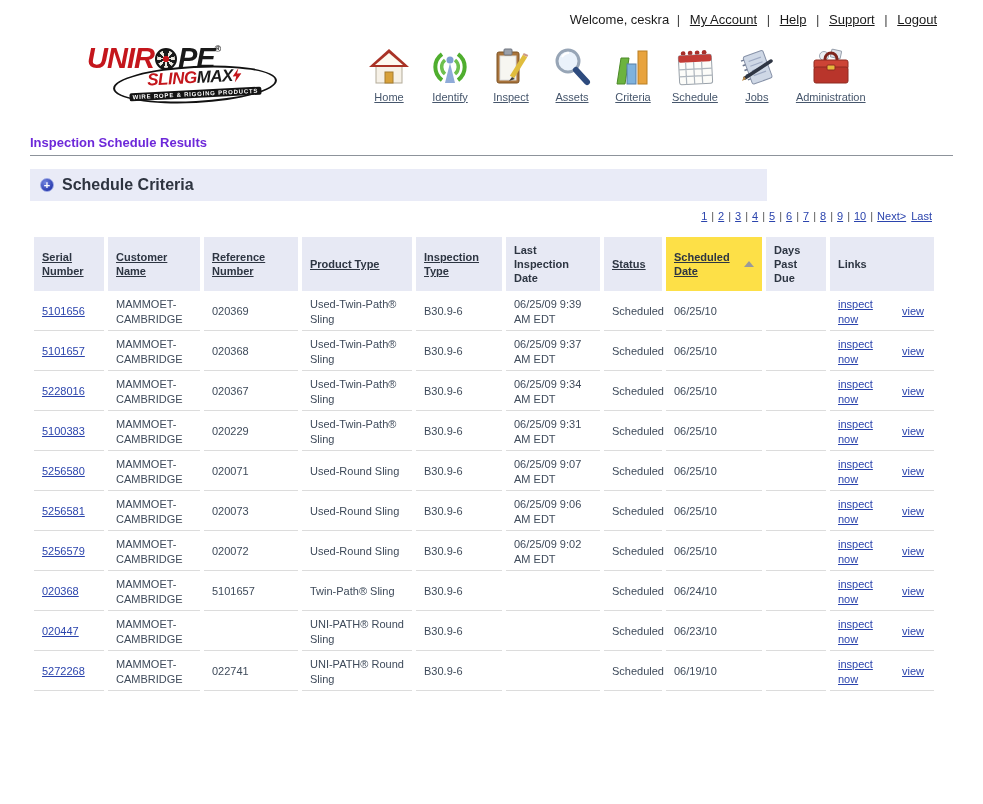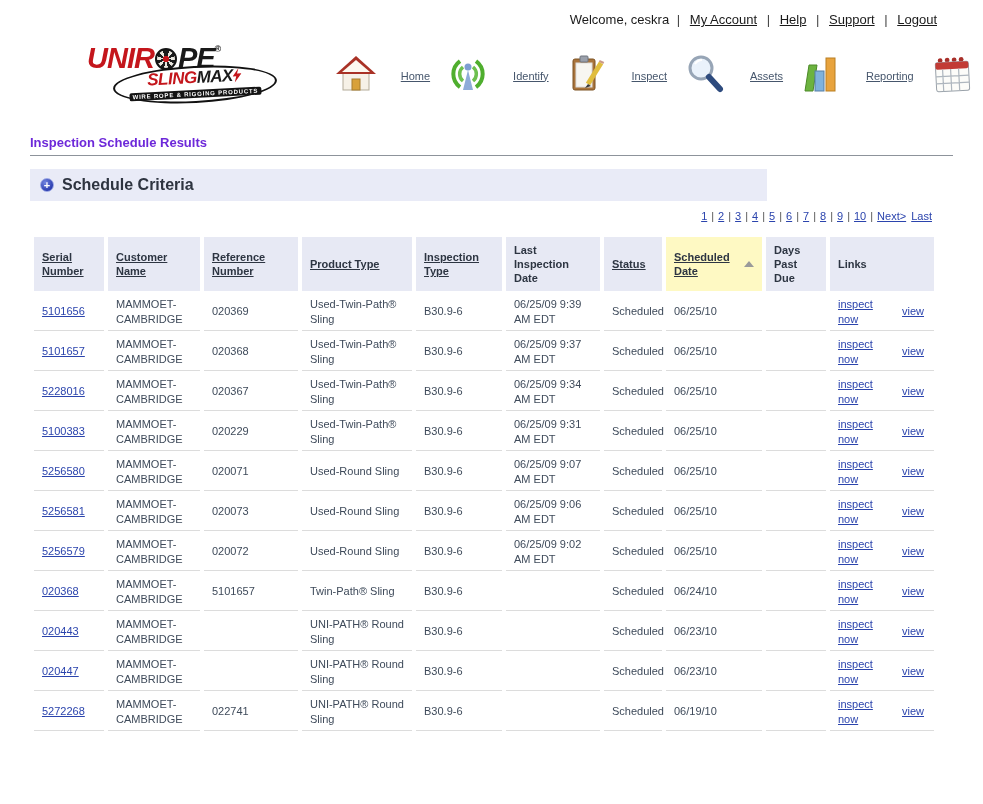--- a/index.html
+++ b/index.html
@@ -48,21 +48,21 @@
     letter-spacing: -0.5px; color: #1a1a1a; white-space: nowrap; }
   .sling-line .red { color: #c4161c; }
   .bolt { display: inline-block; vertical-align: -2px; }
   .tagline {
     display: block; background: #141414; color: #fff; font-style: normal;
     font-size: 6px; letter-spacing: 0.8px; padding: 1px 3px; white-space: nowrap;
     border-radius: 2px; margin-top: 1px; font-weight: bold;
   }
 
   .mainnav { display: flex; gap: 17px; margin-left: 58px; margin-top: 2px; }
-  .nav-item { display: flex; flex-direction: row; align-items: center; min-width: 44px; cursor: pointer; gap: 24px; }
+  .nav-item { display: flex; flex-direction: column; align-items: center; min-width: 44px; cursor: pointer; }
   .nav-icon { width: 42px; height: 42px; display: block; }
   .nav-label { font-size: 11px; color: #46566c; text-decoration: underline; margin-top: 3px; white-space: nowrap; }
 
   
   .page-title { margin: 24px 12px 0 30px; font-size: 13px; font-weight: bold; color: #6d28d9; }
   .title-rule { border-top: 1px solid #8d939b; margin: 5px 30px 0 30px; }
 
   
   .criteria {
     margin: 13px 0 0 30px; width: 737px; background: #e9ebf7;
@@ -92,21 +92,21 @@
   col.w-insp { width: 86px; }    col.w-last { width: 94px; }
   col.w-status { width: 58px; }  col.w-sched { width: 96px; }
   col.w-days { width: 60px; }    col.w-links { width: 104px; }
 
   th {
     background: #e7e9f4; height: 54px; vertical-align: middle; text-align: left;
     padding: 4px 8px; color: #2d3542; font-weight: bold; line-height: 1.3;
   }
   th a.th-link { color: #2d3542; text-decoration: underline; }
   th span.th-plain { color: #2d3542; text-decoration: none; }
-  th.sorted { background: #fef9c3; }
+  th.sorted { background: #fde047; }
   .th-flex { display: flex; align-items: center; gap: 7px; }
   .caret {
     width: 0; height: 0; flex: 0 0 auto;
     border-left: 5px solid transparent; border-right: 5px solid transparent;
     border-bottom: 6px solid #9a9a9a;
   }
 
   td {
     border-bottom: 1px solid #dcdcdc; height: 38px; vertical-align: middle;
     padding: 3px 8px; color: #3e4a5a; line-height: 1.3;
@@ -185,21 +185,21 @@
         <line x1="25" y1="24" x2="36" y2="36" stroke="#2e4b7e" stroke-width="6" stroke-linecap="round"></line>
       </svg>
       <span class="nav-label">Assets</span>
     </div>
     <div class="nav-item">
       <svg class="nav-icon" viewBox="0 0 42 42">
         <polygon points="5,38 9,12 17,12 13,38" fill="#6cb33f" stroke="#4c8a28"></polygon>
         <rect x="15" y="18" width="9" height="20" fill="#7fb2dd" stroke="#567fa6"></rect>
         <rect x="26" y="5" width="9" height="33" fill="#e8a33d" stroke="#b97f22"></rect>
       </svg>
-      <span class="nav-label">Reporting</span>
+      <span class="nav-label">Criteria</span>
     </div>
     <div class="nav-item">
       <svg class="nav-icon" viewBox="0 0 42 42">
         <g transform="rotate(-3 21 24)">
           <circle cx="10" cy="7" r="2.4" fill="#a82f29"></circle>
             <circle cx="17" cy="7" r="2.4" fill="#a82f29"></circle>
           <circle cx="24" cy="7" r="2.4" fill="#a82f29"></circle>
             <circle cx="31" cy="7" r="2.4" fill="#a82f29"></circle>
           <rect x="5" y="9" width="33" height="29" rx="2" fill="#fcfcf9" stroke="#9aa2aa"></rect>
           <rect x="5" y="9" width="33" height="7" rx="2" fill="#c23b35"></rect>
@@ -416,37 +416,20 @@
     <td></td>
     <td class="links-cell">
       <div class="links-wrap">
         <a class="inspect">inspect now</a>
         <a class="view">view</a>
       </div>
     </td>
   </tr>
 
 
-  <tr>
-    <td><a>020443</a></td>
-    <td>MAMMOET-CAMBRIDGE</td>
-    <td></td>
-    <td>UNI-PATH® Round Sling</td>
-    <td>B30.9-6</td>
-    <td></td>
-    <td>Scheduled</td>
-    <td>06/23/10</td>
-    <td></td>
-    <td class="links-cell">
-      <div class="links-wrap">
-        <a class="inspect">inspect now</a>
-        <a class="view">view</a>
-      </div>
-    </td>
-  </tr>
 
   <tr>
     <td><a>020447</a></td>
     <td>MAMMOET-CAMBRIDGE</td>
     <td></td>
     <td>UNI-PATH® Round Sling</td>
     <td>B30.9-6</td>
     <td></td>
     <td>Scheduled</td>
     <td>06/23/10</td>

